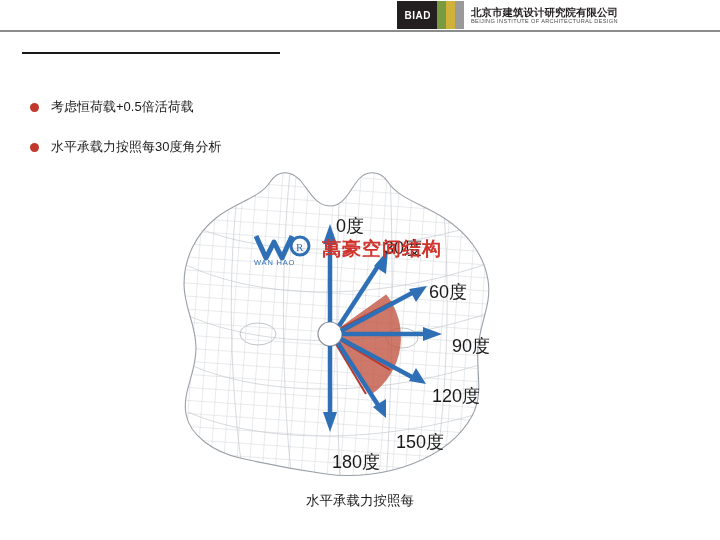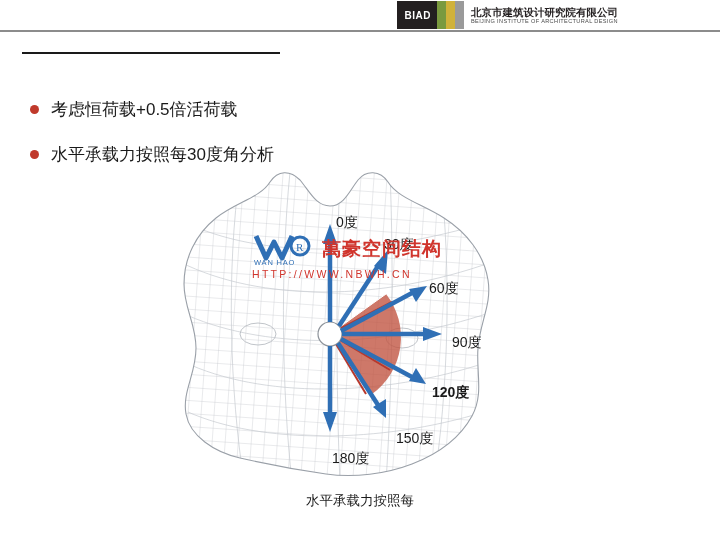--- a/index.html
+++ b/index.html
@@ -116,21 +116,21 @@
   }
   .bullet .dot {
     width: 9px;
     height: 9px;
     border-radius: 50%;
     background: #c0392b;
     margin-right: 12px;
     flex: 0 0 auto;
   }
   .bullet .btxt {
-    font-size: 17px;
+    font-size: 13px;
     color: #1a1a1a;
     white-space: nowrap;
   }
 
   
   .figure {
     position: absolute;
     top: 162px;
     left: 140px;
     width: 440px;
@@ -171,21 +171,21 @@
   .wm-url {
     margin-top: 2px;
     font-size: 10.5px;
     color: #d0342c;
     letter-spacing: 2.3px;
     white-space: nowrap;
   }
 
   .deg-label {
     position: absolute;
-    font-size: 14px;
+    font-size: 18px;
     color: #1a1a1a;
     white-space: nowrap;
   }
 </style>
 </head>
 <body>
 
 <div class="header">
   <div class="header-inner">
     <div class="logo-block">
@@ -319,31 +319,30 @@
 
       <line x1="190" y1="184" x2="190" y2="256"></line>
       <polygon points="190,270 183,250 197,250" stroke="none"></polygon>
     </g>
   </svg>
 
   <div class="deg-label" style="left:196px; top:52px;">0度</div>
   <div class="deg-label" style="left:244px; top:74px;">30度</div>
   <div class="deg-label" style="left:289px; top:118px;">60度</div>
   <div class="deg-label" style="left:312px; top:172px;">90度</div>
-  <div class="deg-label" style="left:292px; top:222px;font-weight:bold;">120度</div>
+  <div class="deg-label" style="left:292px; top:222px;">120度</div>
   <div class="deg-label" style="left:256px; top:268px;">150度</div>
   <div class="deg-label" style="left:192px; top:288px;">180度</div>
 </div>
 
 <div class="watermark">
   <div class="wm-row">
     <svg width="66" height="34" viewBox="0 0 66 34">
       <path d="M4 4 L14 26 L22 10 L30 26 L40 4" fill="none" stroke="#2f6fb5" stroke-width="5" stroke-linejoin="round"></path>
       <circle cx="48" cy="14" r="9" fill="none" stroke="#2f6fb5" stroke-width="3"></circle>
       <text x="44" y="19" font-family="Liberation Serif, serif" font-size="11" fill="#2f6fb5">R</text>
       <text x="2" y="33" font-family="Liberation Sans, sans-serif" font-size="7.5" fill="#2f6fb5" letter-spacing="0.8">WAN HAO</text>
     </svg>
     <span class="wm-cn">萬豪空间结构</span>
   </div>
-  <div class="wm-url">HTTP://WWW.NBWH.CN</div>
 </div>
 
 <div class="caption">水平承载力按照每</div>
 
 </body></html>

